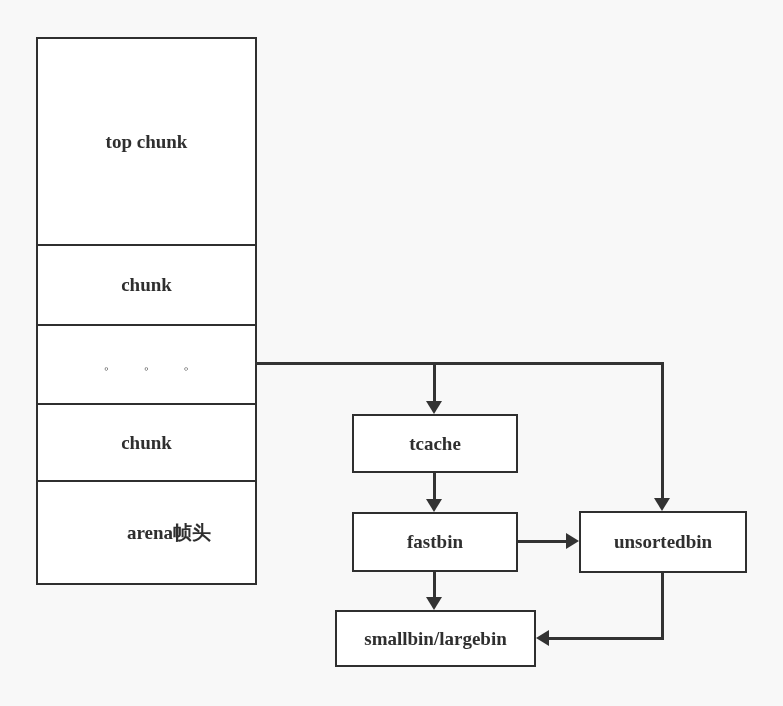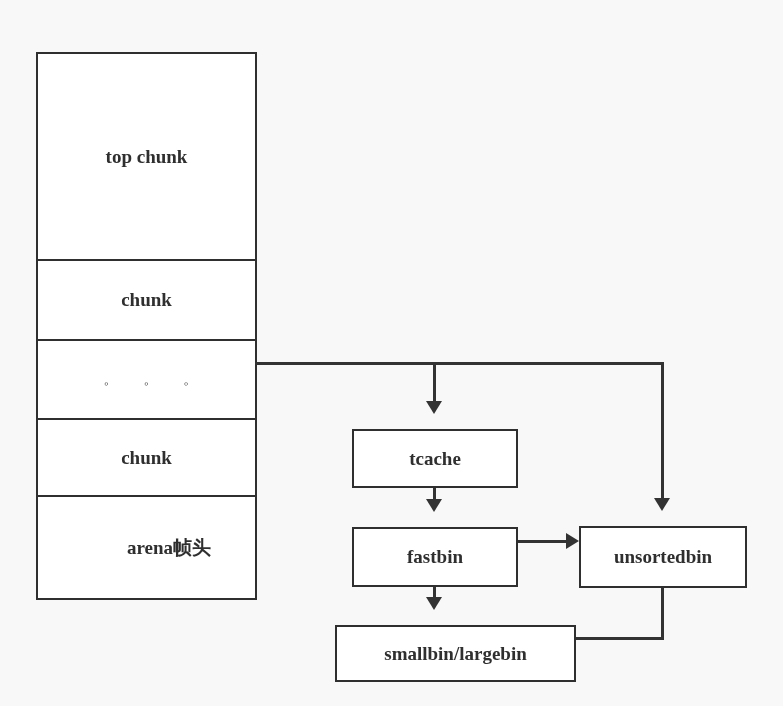--- a/index.html
+++ b/index.html
@@ -20,39 +20,38 @@
     position: absolute;
     box-sizing: border-box;
     background: #ffffff;
     border: 2px solid #2f2f2f;
     display: flex;
     align-items: center;
     justify-content: center;
     font-weight: bold;
     font-size: 19px;
     text-align: center;
-    margin-top: 15px;
   }
   
   .cell-top     { left: 36px; top: 37px;  width: 221px; height: 209px; }
   .cell-chunk1  { left: 36px; top: 244px; width: 221px; height: 82px; }
   .cell-dots    { left: 36px; top: 324px; width: 221px; height: 81px; }
   .cell-chunk2  { left: 36px; top: 403px; width: 221px; height: 79px; }
   .cell-arena   { left: 36px; top: 480px; width: 221px; height: 105px; padding-left: 45px; }
   .cell-dots span {
     font-size: 13px;
     letter-spacing: 16px;
     padding-left: 16px; 
     transform: translateY(4px);
   }
   
   .box-tcache   { left: 352px; top: 414px; width: 166px; height: 59px; }
   .box-fastbin  { left: 352px; top: 512px; width: 166px; height: 60px; }
   .box-unsorted { left: 579px; top: 511px; width: 168px; height: 62px; }
-  .box-small    { left: 335px; top: 610px; width: 241px; height: 57px; }
+  .box-small    { left: 335px; top: 610px; width: 201px; height: 57px; }
   
   .line {
     position: absolute;
     background: #333333;
   }
   .ln-main-h        { left: 255px; top: 362px; width: 409px; height: 3px; }
   .ln-tcache-v      { left: 433px; top: 362px; width: 3px;  height: 40px; }
   .ln-unsorted-v    { left: 661px; top: 362px; width: 3px;  height: 137px; }
   .ln-tc-fb-v       { left: 433px; top: 473px; width: 3px;  height: 27px; }
   .ln-fb-ub-h       { left: 518px; top: 540px; width: 49px; height: 3px; }

